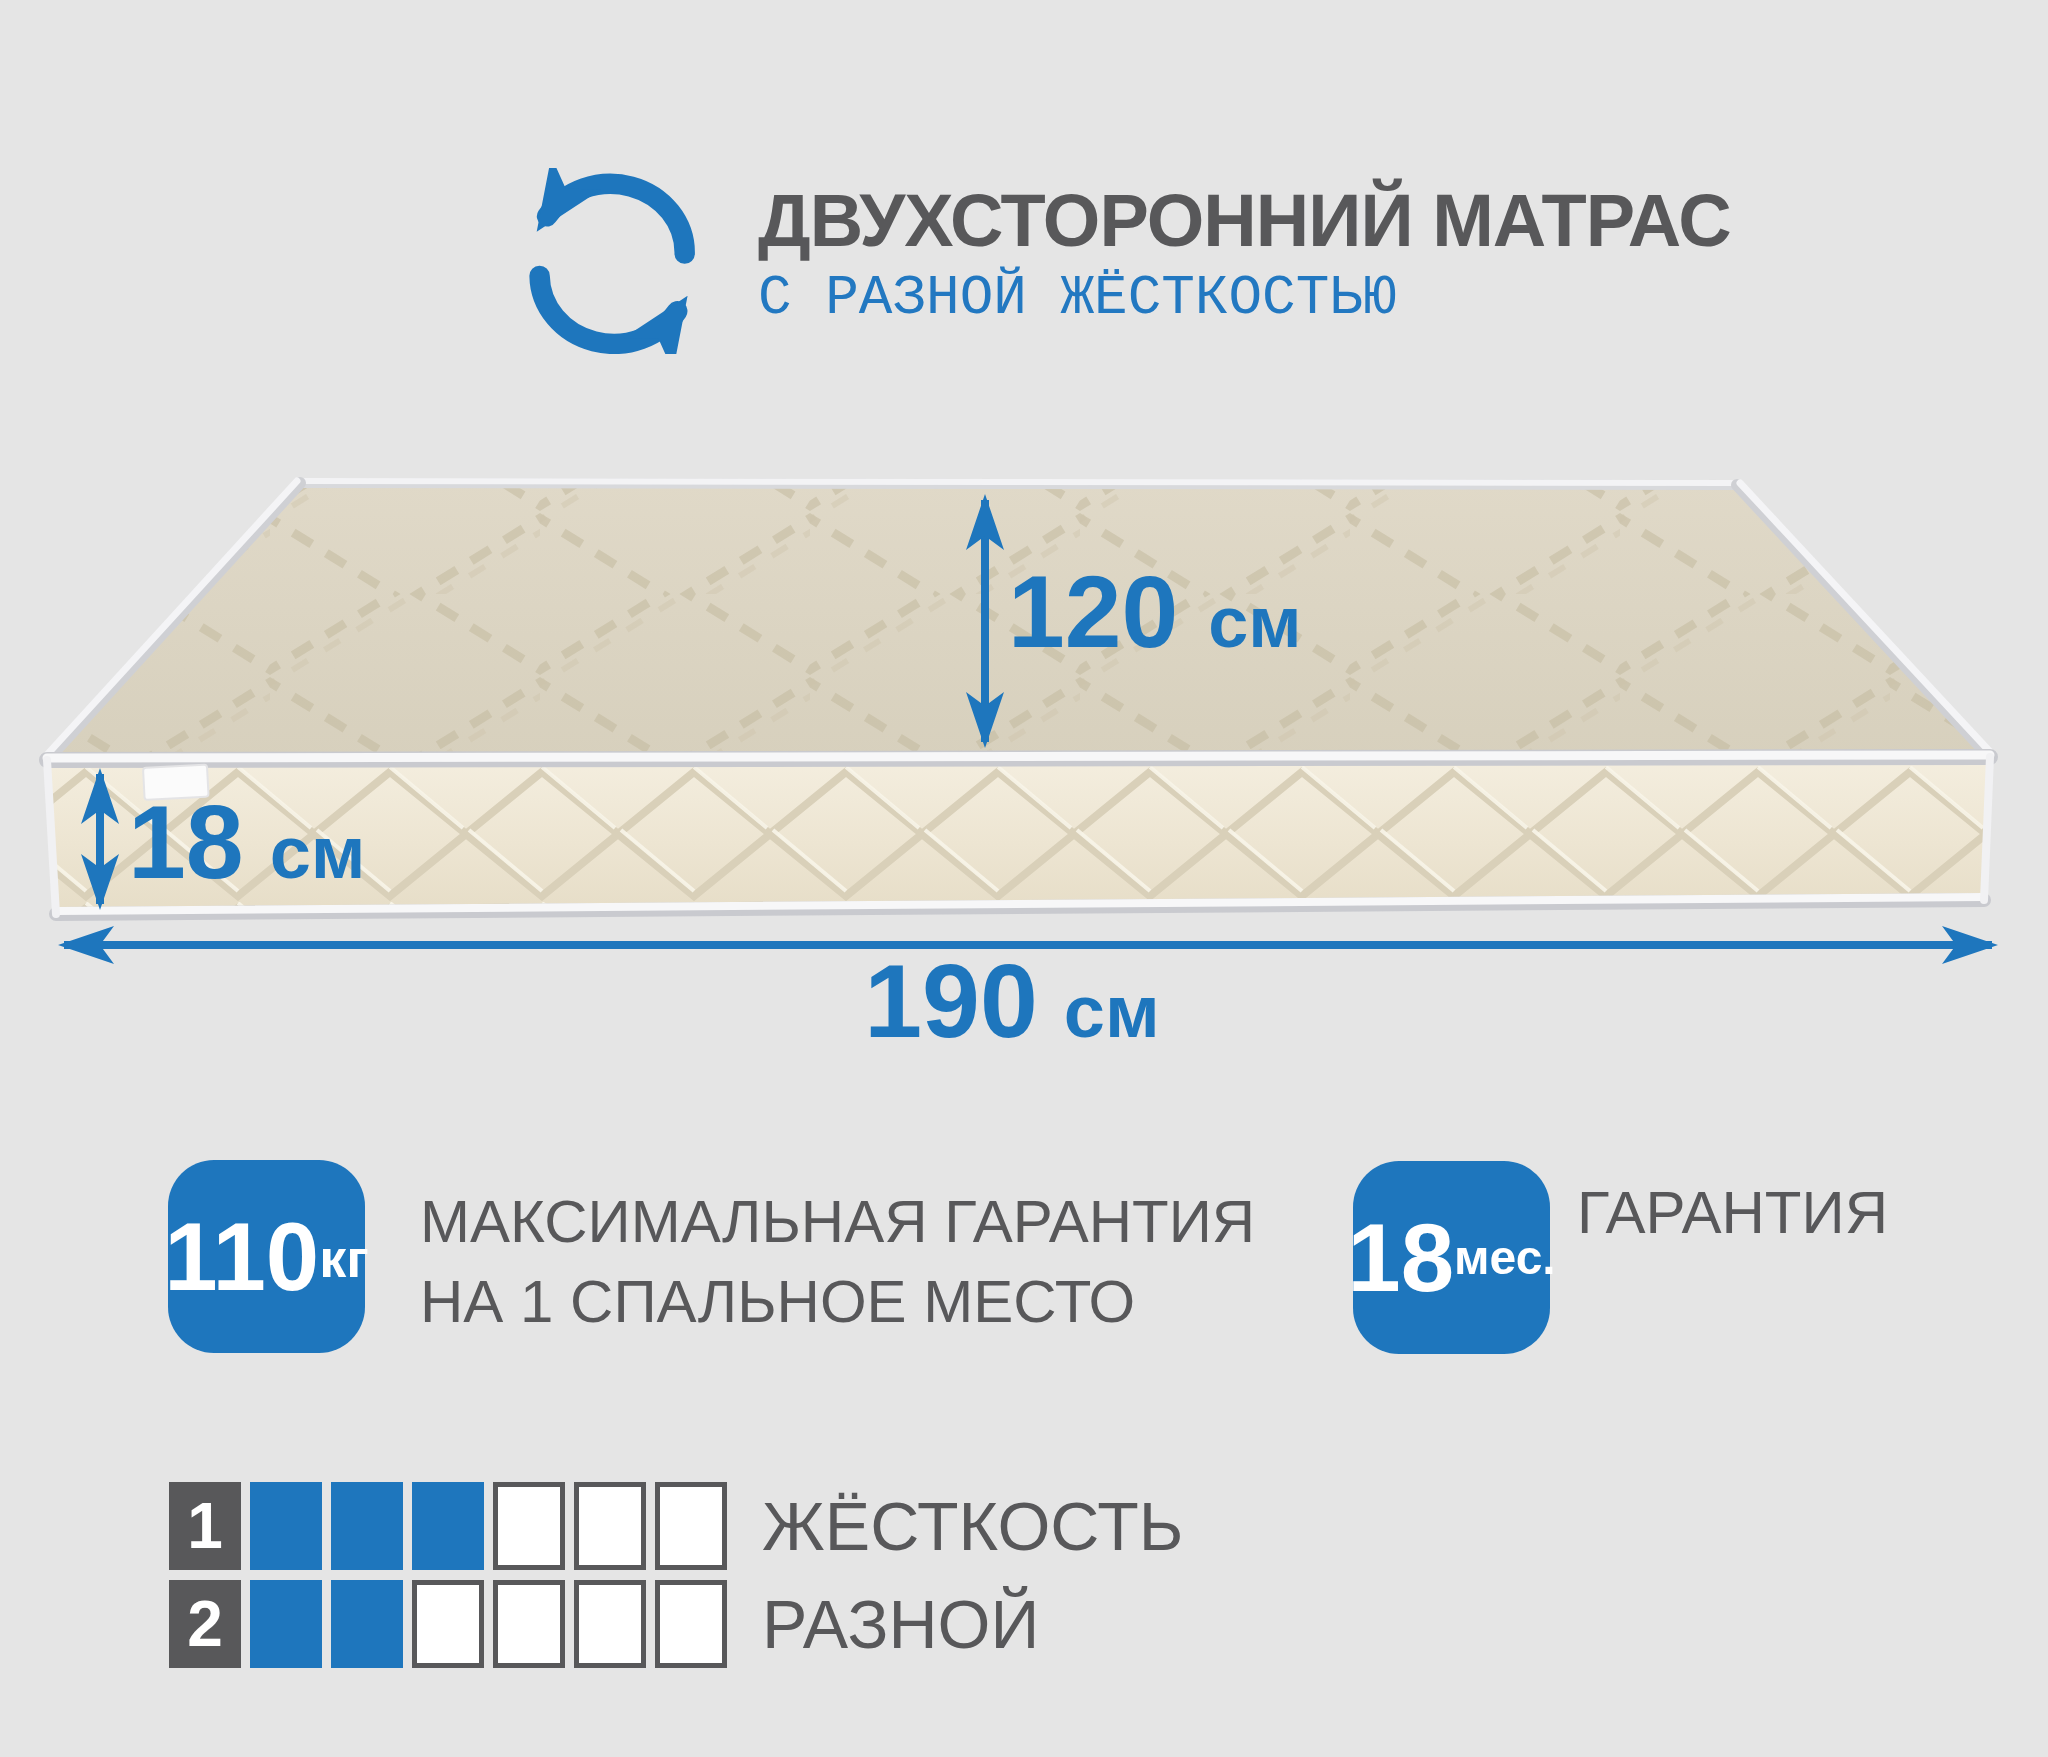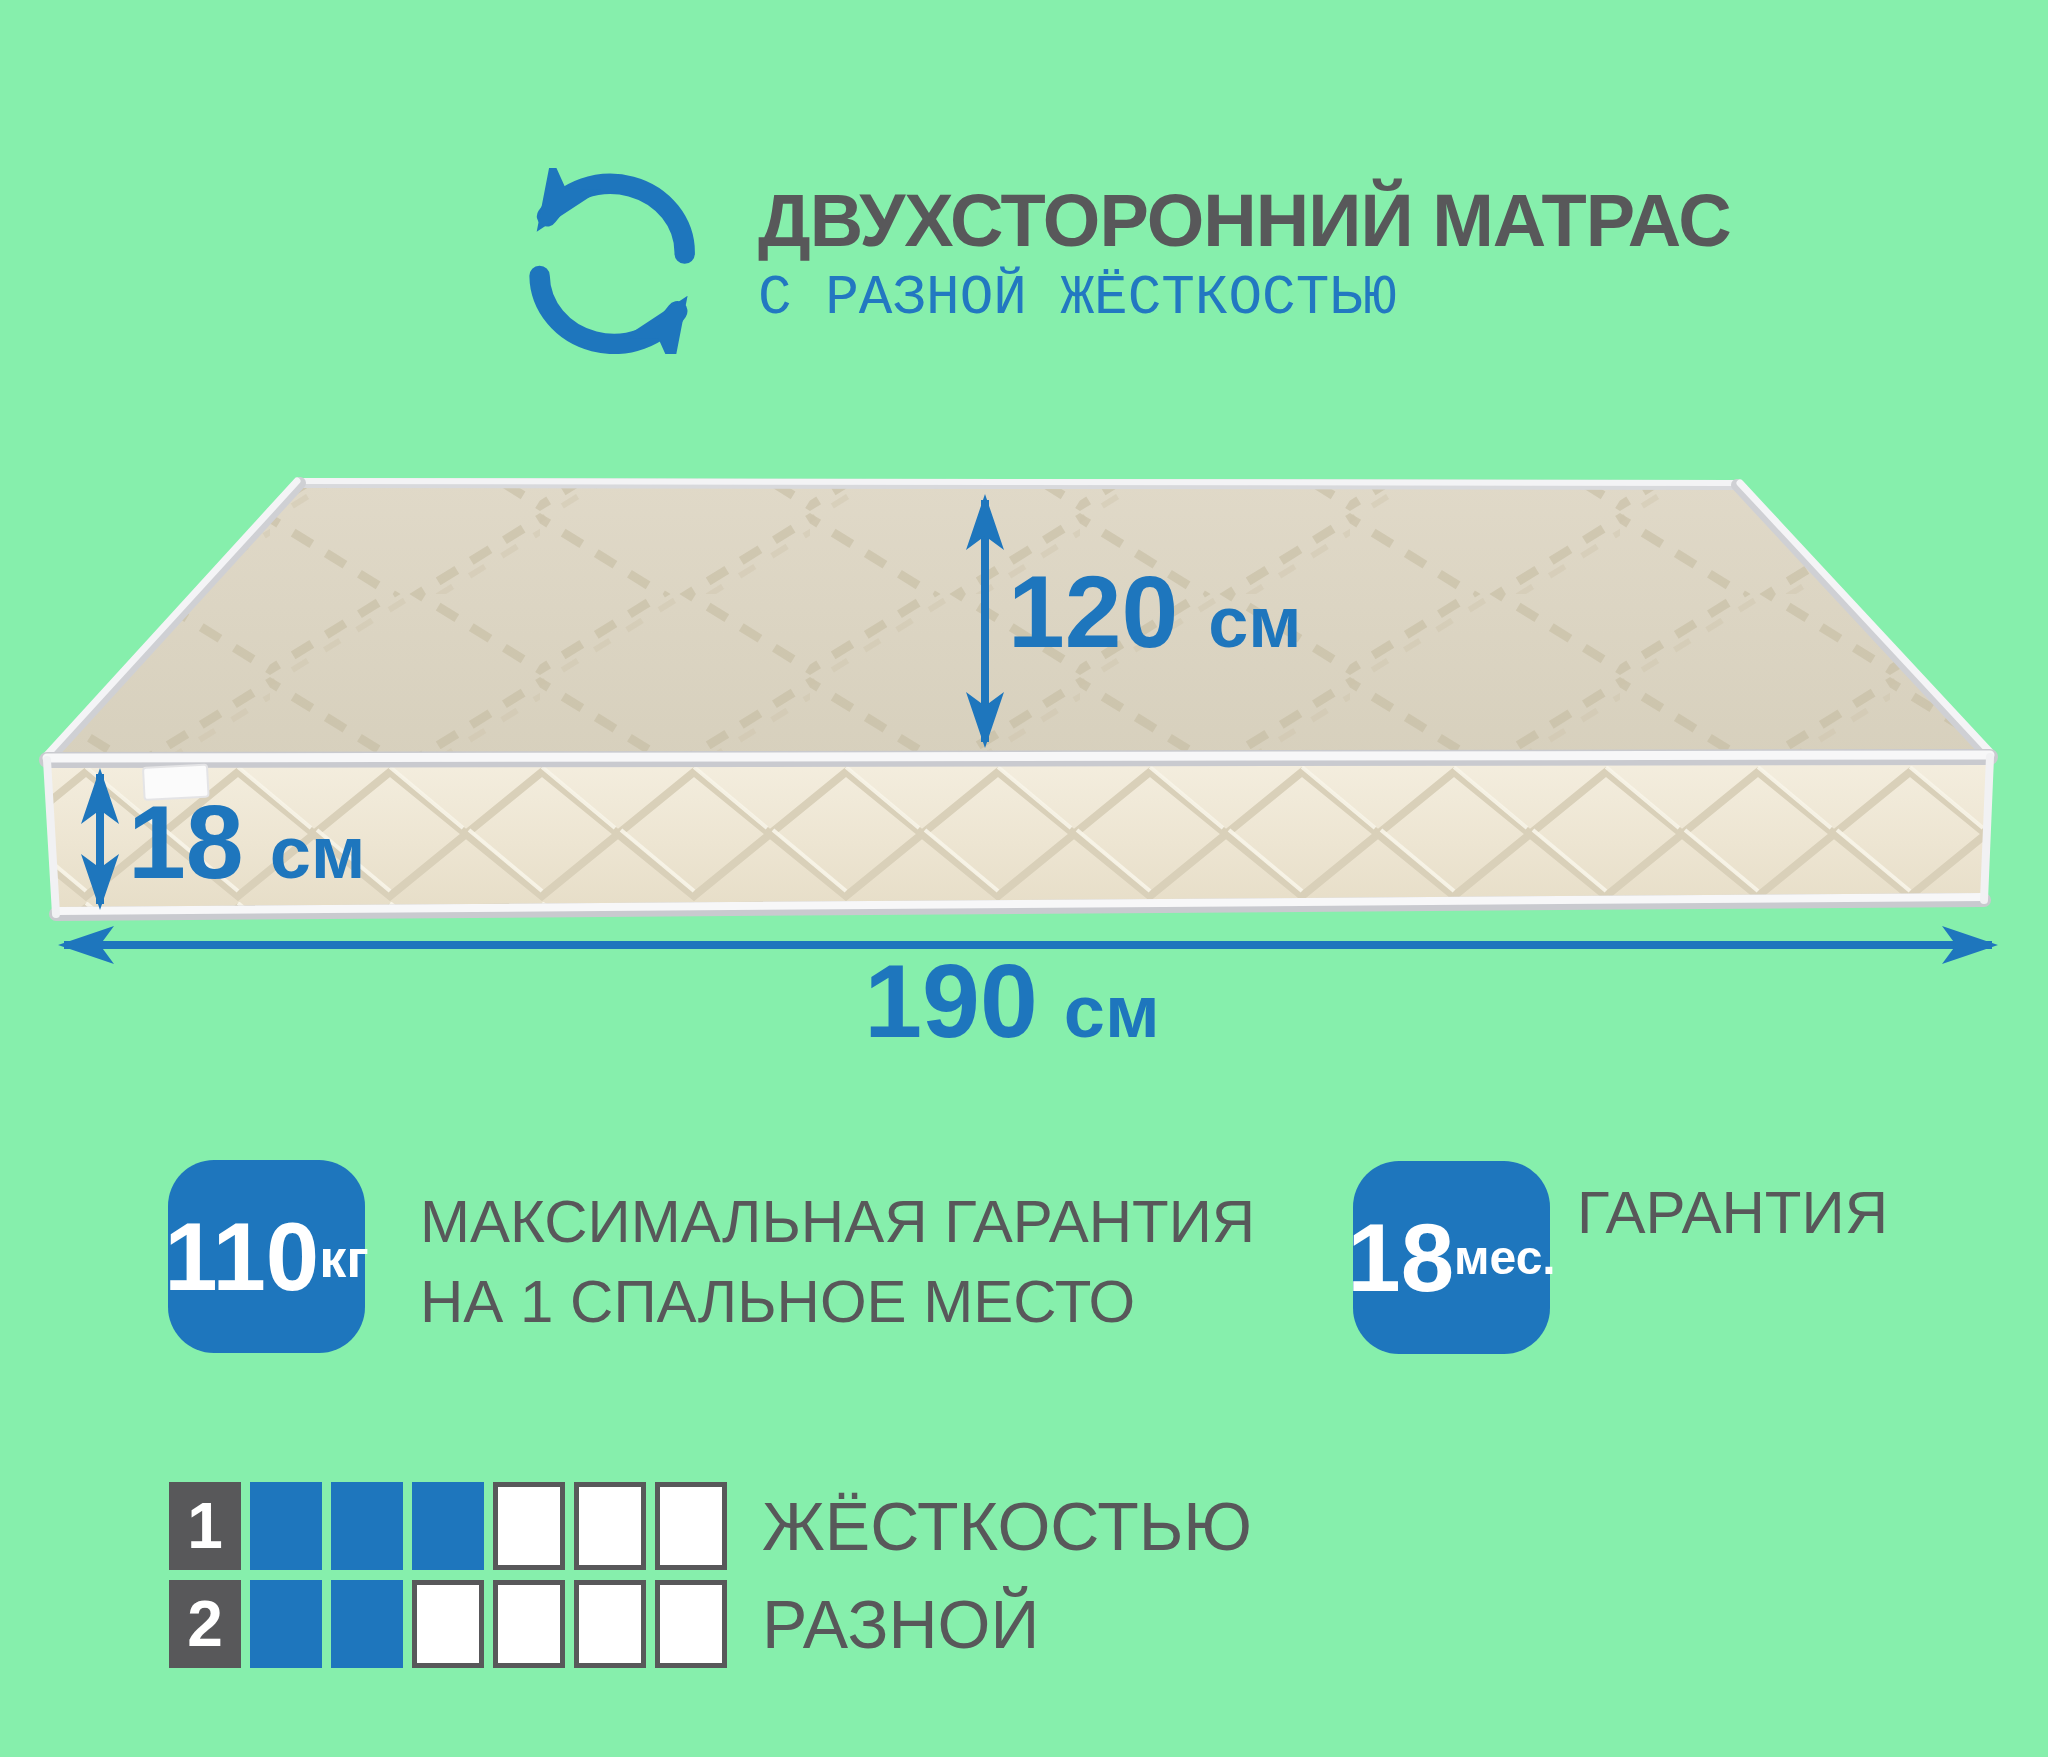--- a/index.html
+++ b/index.html
@@ -1,16 +1,16 @@
 <!DOCTYPE html>
 <html><head>
 <meta charset="utf-8">
 <style>
   html,body{margin:0;padding:0;background:#ffffff;}
-  #page{position:relative;width:2048px;height:1757px;background:#86efac;overflow:hidden;
+  #page{position:relative;width:2048px;height:1757px;background:#e5e5e5;overflow:hidden;
         font-family:"Liberation Sans","DejaVu Sans",sans-serif;}
 
   
   .header{position:absolute;left:488px;top:168px;display:flex;align-items:flex-start;}
   .rotate-icon{width:252px;height:186px;flex:0 0 auto;}
   .header-text{margin-left:18px;padding-top:12px;}
   .title{font-size:74px;font-weight:bold;color:#58585a;letter-spacing:-1px;line-height:82px;white-space:nowrap;}
   .subtitle{font-size:56px;font-weight:normal;color:#2278c1;letter-spacing:0;line-height:72px;white-space:nowrap;font-family:Liberation Mono, monospace;}
 
   
@@ -153,21 +153,21 @@
     <div class="firm-row">
       <div class="firm-label">1</div>
       <div class="cells">
           <div class="cell filled"></div>
           <div class="cell filled"></div>
           <div class="cell filled"></div>
           <div class="cell empty"></div>
           <div class="cell empty"></div>
           <div class="cell empty"></div>
         </div>
-      <div class="firm-caption">ЖЁСТКОСТЬЮ</div>
+      <div class="firm-caption">ЖЁСТКОСТЬ</div>
     </div>
     <div class="firm-row">
       <div class="firm-label">2</div>
       <div class="cells">
           <div class="cell filled"></div>
           <div class="cell filled"></div>
           <div class="cell empty"></div>
           <div class="cell empty"></div>
           <div class="cell empty"></div>
           <div class="cell empty"></div>

